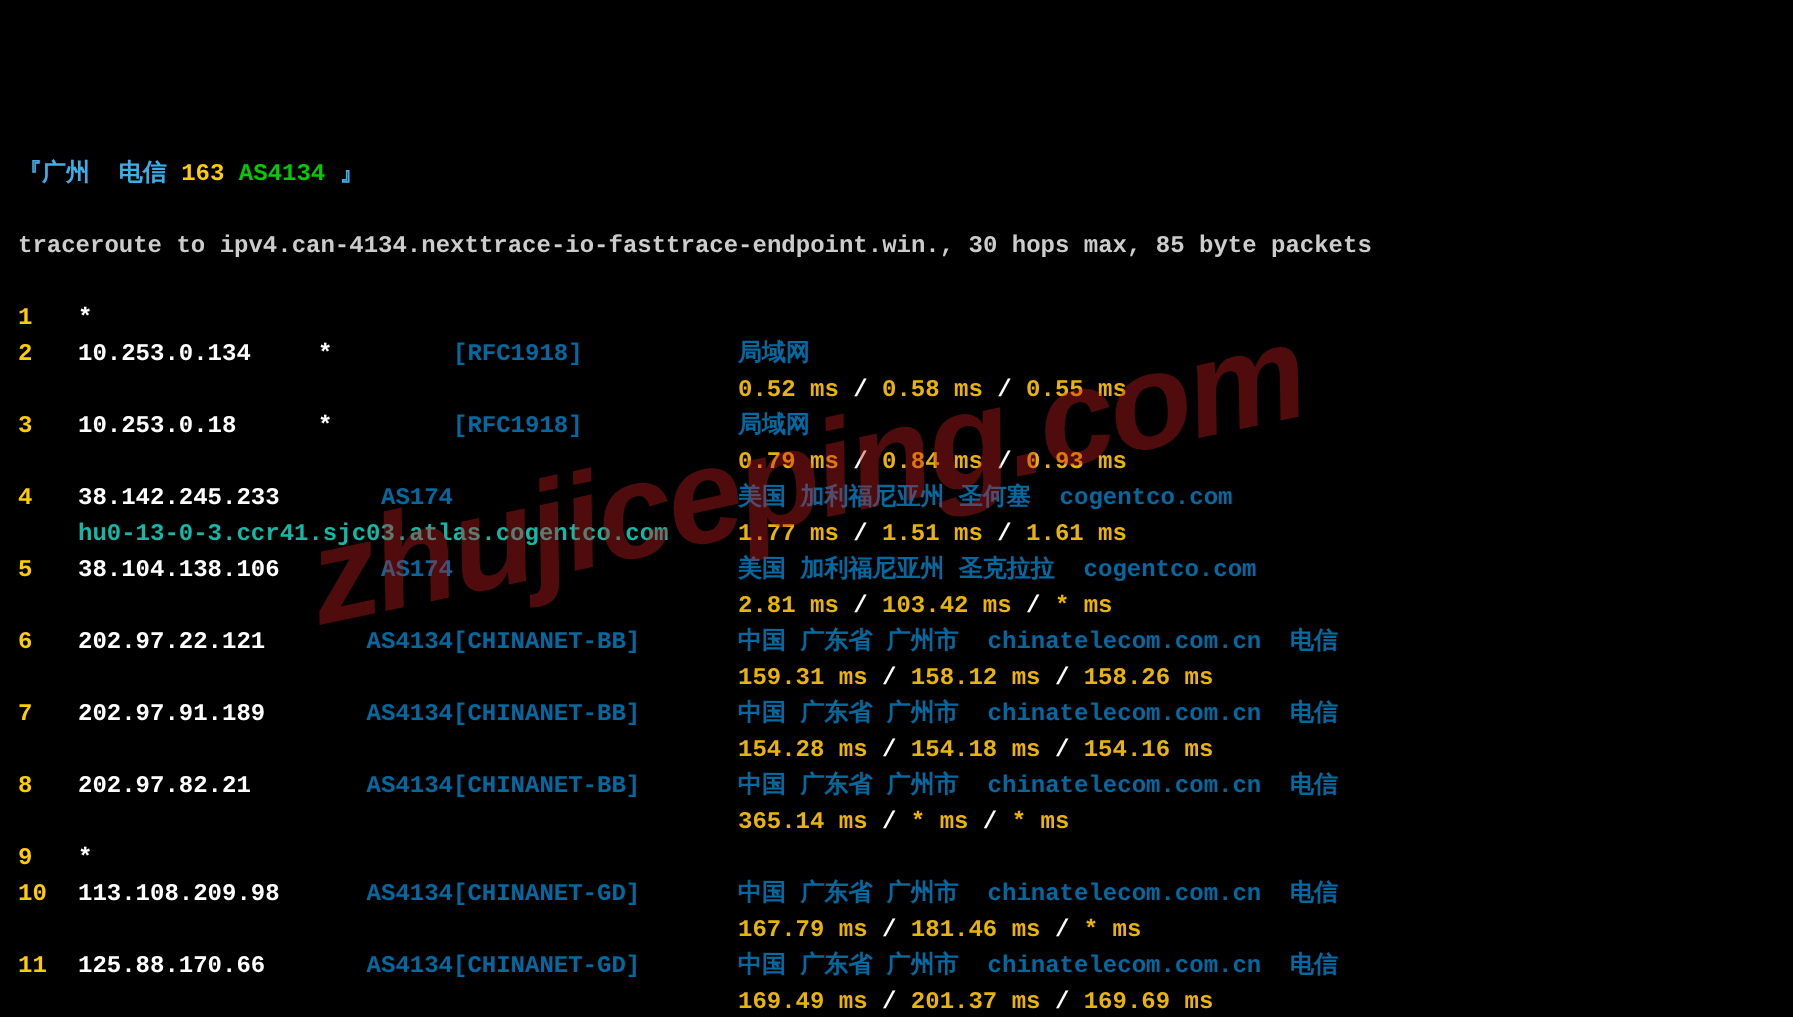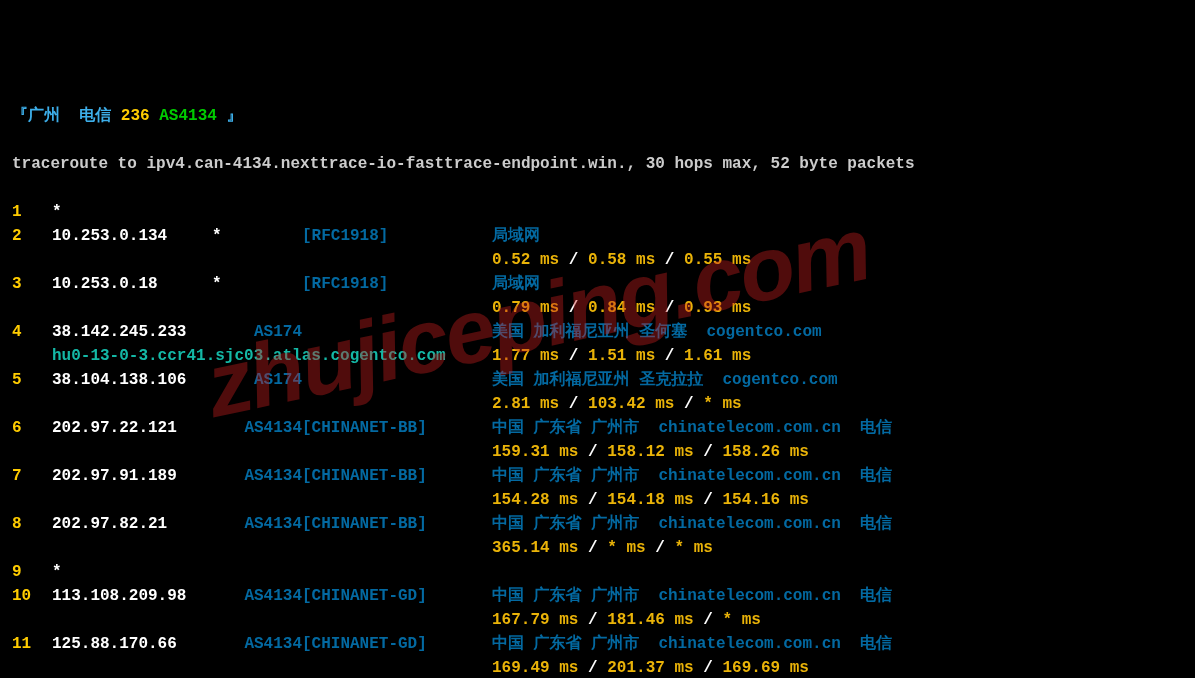--- a/index.html
+++ b/index.html
@@ -48,19 +48,19 @@
       pointer-events: none;
       z-index: 10;
       letter-spacing: -2px;
     }
   </style>
 </head>
 <body>
 
 
 
-<div class="header"><span>『</span><span>广州</span>  <span>电信</span> <span class="yellow">236</span> <span class="green">AS4134</span> <span>』</span></div>
-<div class="cmd">traceroute to ipv4.can-4134.nexttrace-io-fasttrace-endpoint.win., 30 hops max, 52 byte packets</div>
+<div class="header"><span>『</span><span>广州</span>  <span>电信</span> <span class="yellow">163</span> <span class="green">AS4134</span> <span>』</span></div>
+<div class="cmd">traceroute to ipv4.can-4134.nexttrace-io-fasttrace-endpoint.win., 30 hops max, 85 byte packets</div>
 <div id="hops"><span class="hop-line"><span class="hop-num">1</span><span class="ip">*</span></span><span class="hop-line"><span class="hop-num">2</span><span class="ip">10.253.0.134</span><span class="asn-star">*</span><span class="tag">[RFC1918]</span><span class="loc">局域网</span></span><span class="timing-row"><span class="timing">0.52 ms</span><span class="sep"> / </span><span class="timing">0.58 ms</span><span class="sep"> / </span><span class="timing">0.55 ms</span></span><span class="hop-line"><span class="hop-num">3</span><span class="ip">10.253.0.18</span><span class="asn-star">*</span><span class="tag">[RFC1918]</span><span class="loc">局域网</span></span><span class="timing-row"><span class="timing">0.79 ms</span><span class="sep"> / </span><span class="timing">0.84 ms</span><span class="sep"> / </span><span class="timing">0.93 ms</span></span><span class="hop-line"><span class="hop-num">4</span><span class="ip">38.142.245.233</span><span class="asn">AS174</span><span class="tag"></span><span class="loc">美国 加利福尼亚州 圣何塞  cogentco.com</span></span><span class="rdns-row"><span class="rdns">hu0-13-0-3.ccr41.sjc03.atlas.cogentco.com</span><span class="timing">1.77 ms</span><span class="sep"> / </span><span class="timing">1.51 ms</span><span class="sep"> / </span><span class="timing">1.61 ms</span></span><span class="hop-line"><span class="hop-num">5</span><span class="ip">38.104.138.106</span><span class="asn">AS174</span><span class="tag"></span><span class="loc">美国 加利福尼亚州 圣克拉拉  cogentco.com</span></span><span class="timing-row"><span class="timing">2.81 ms</span><span class="sep"> / </span><span class="timing">103.42 ms</span><span class="sep"> / </span><span class="timing">* ms</span></span><span class="hop-line"><span class="hop-num">6</span><span class="ip">202.97.22.121</span><span class="asn">AS4134</span><span class="tag">[CHINANET-BB]</span><span class="loc">中国 广东省 广州市  chinatelecom.com.cn  电信</span></span><span class="timing-row"><span class="timing">159.31 ms</span><span class="sep"> / </span><span class="timing">158.12 ms</span><span class="sep"> / </span><span class="timing">158.26 ms</span></span><span class="hop-line"><span class="hop-num">7</span><span class="ip">202.97.91.189</span><span class="asn">AS4134</span><span class="tag">[CHINANET-BB]</span><span class="loc">中国 广东省 广州市  chinatelecom.com.cn  电信</span></span><span class="timing-row"><span class="timing">154.28 ms</span><span class="sep"> / </span><span class="timing">154.18 ms</span><span class="sep"> / </span><span class="timing">154.16 ms</span></span><span class="hop-line"><span class="hop-num">8</span><span class="ip">202.97.82.21</span><span class="asn">AS4134</span><span class="tag">[CHINANET-BB]</span><span class="loc">中国 广东省 广州市  chinatelecom.com.cn  电信</span></span><span class="timing-row"><span class="timing">365.14 ms</span><span class="sep"> / </span><span class="timing">* ms</span><span class="sep"> / </span><span class="timing">* ms</span></span><span class="hop-line"><span class="hop-num">9</span><span class="ip">*</span></span><span class="hop-line"><span class="hop-num">10</span><span class="ip">113.108.209.98</span><span class="asn">AS4134</span><span class="tag">[CHINANET-GD]</span><span class="loc">中国 广东省 广州市  chinatelecom.com.cn  电信</span></span><span class="timing-row"><span class="timing">167.79 ms</span><span class="sep"> / </span><span class="timing">181.46 ms</span><span class="sep"> / </span><span class="timing">* ms</span></span><span class="hop-line"><span class="hop-num">11</span><span class="ip">125.88.170.66</span><span class="asn">AS4134</span><span class="tag">[CHINANET-GD]</span><span class="loc">中国 广东省 广州市  chinatelecom.com.cn  电信</span></span><span class="timing-row"><span class="timing">169.49 ms</span><span class="sep"> / </span><span class="timing">201.37 ms</span><span class="sep"> / </span><span class="timing">169.69 ms</span></span></div>
 <div class="watermark">zhujiceping.com</div>
 
 
 
 
 </body></html>

